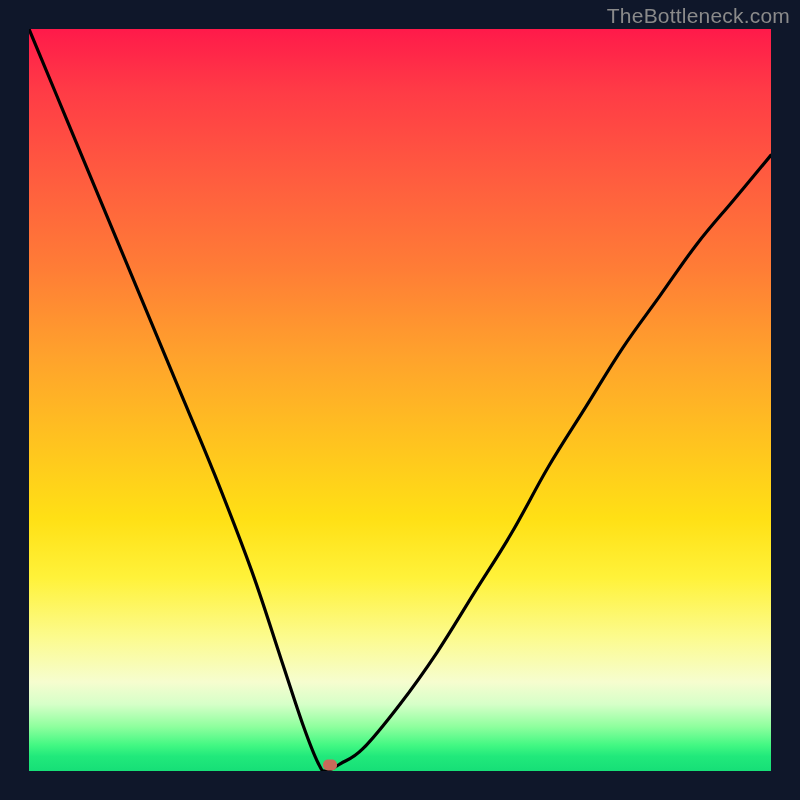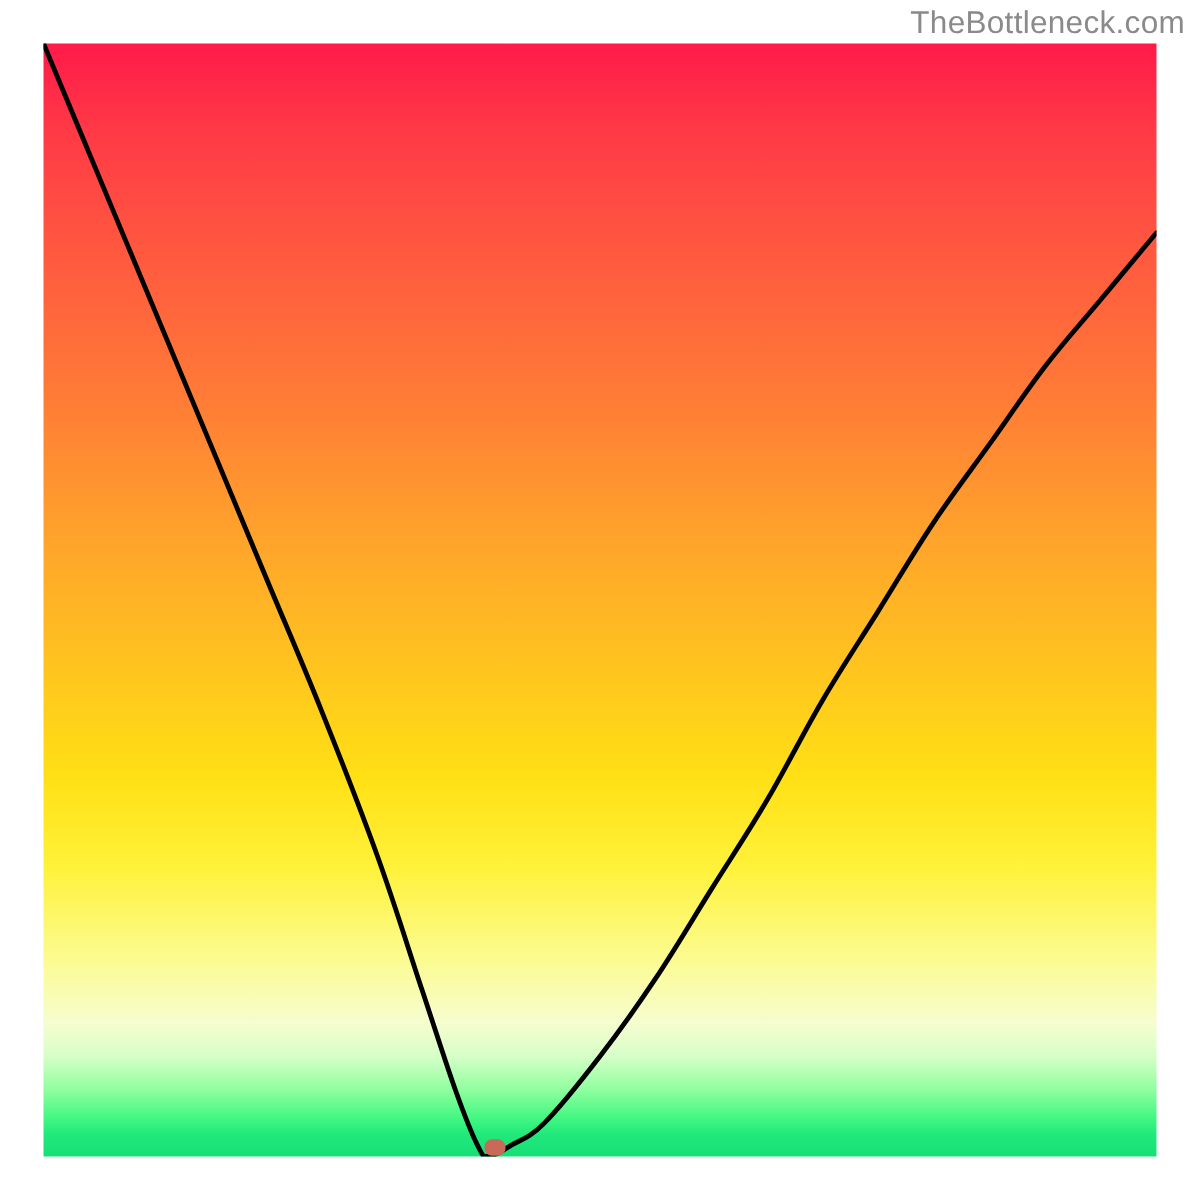--- a/index.html
+++ b/index.html
@@ -8,21 +8,21 @@
     width: 800px;
     height: 800px;
     overflow: hidden;
     background: #000;
     font-family: Arial, Helvetica, sans-serif;
   }
   .frame {
     position: relative;
     width: 800px;
     height: 800px;
-    background: #ffffff;
+    background: #0f172a;
   }
   .plot-area {
     position: absolute;
     left: 29px;
     top: 29px;
     width: 742px;
     height: 742px;
     
     background: linear-gradient(
       to bottom,

